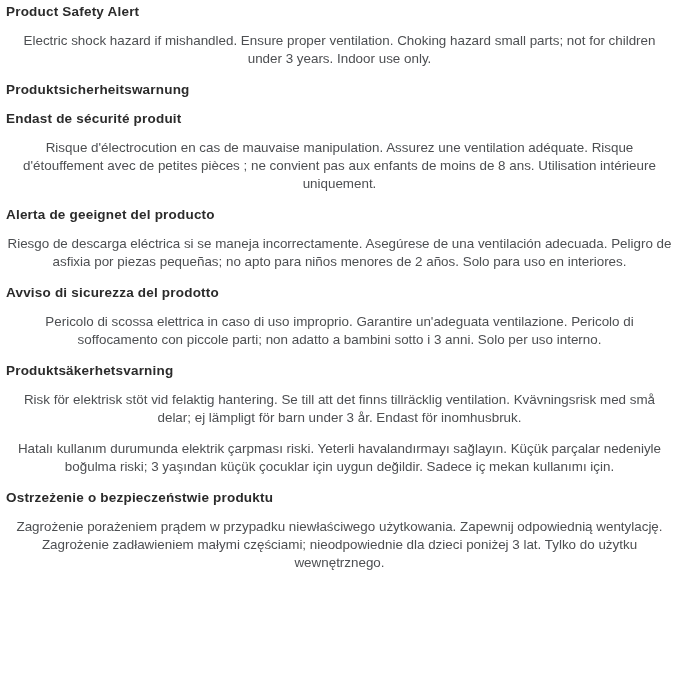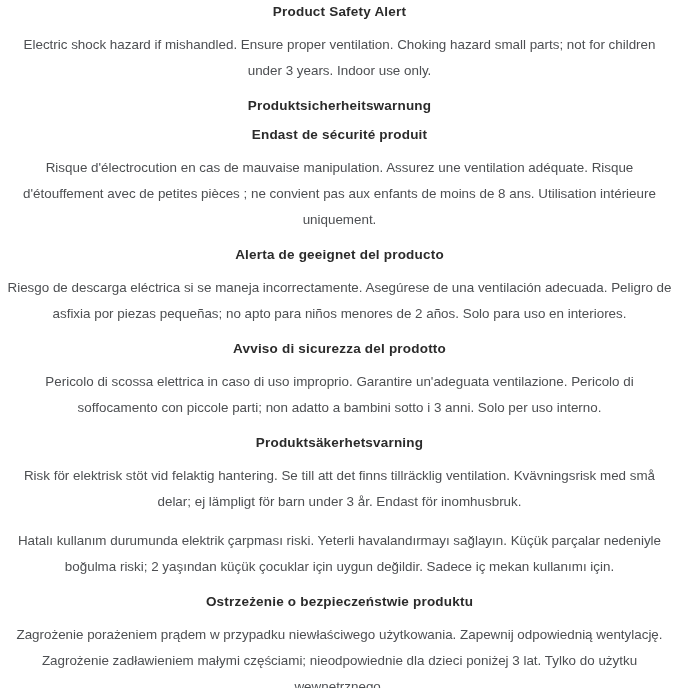--- a/index.html
+++ b/index.html
@@ -15,30 +15,29 @@
     overflow: hidden;
   }
   .doc {
     padding: 3px 6px 0 6px;
   }
   .safety-section { margin: 0; }
   .section-heading {
     font-size: 13.5px;
     font-weight: bold;
     color: #2b2b2b;
-    text-align: center;
     line-height: 18px;
     margin: 0 0 11px 0;
     letter-spacing: 0.2px;
   }
   .section-body {
     font-size: 13.4px;
     color: #4d4f52;
     text-align: center;
-    line-height: 26px;
+    line-height: 18px;
     margin: 0 0 13px 0;
   }
 </style>
 </head>
 <body>
 
 <main class="doc">
 
   <section class="safety-section">
     <h2 class="section-heading">Product Safety Alert</h2>
@@ -63,21 +62,21 @@
     <h2 class="section-heading">Avviso di sicurezza del prodotto</h2>
     <p class="section-body">Pericolo di scossa elettrica in caso di uso improprio. Garantire un'adeguata ventilazione. Pericolo di soffocamento con piccole parti; non adatto a bambini sotto i 3 anni. Solo per uso interno.</p>
   </section>
 
   <section class="safety-section">
     <h2 class="section-heading">Produktsäkerhetsvarning</h2>
     <p class="section-body">Risk för elektrisk stöt vid felaktig hantering. Se till att det finns tillräcklig ventilation. Kvävningsrisk med små delar; ej lämpligt för barn under 3 år. Endast för inomhusbruk.</p>
   </section>
 
   <section class="safety-section">
-    <p class="section-body">Hatalı kullanım durumunda elektrik çarpması riski. Yeterli havalandırmayı sağlayın. Küçük parçalar nedeniyle boğulma riski; 2 yaşından küçük çocuklar için uygun değildir. Sadece iç mekan kullanımı için.</p>
+    <p class="section-body">Hatalı kullanım durumunda elektrik çarpması riski. Yeterli havalandırmayı sağlayın. Küçük parçalar nedeniyle boğulma riski; 3 yaşından küçük çocuklar için uygun değildir. Sadece iç mekan kullanımı için.</p>
   </section>
 
   <section class="safety-section">
     <h2 class="section-heading">Ostrzeżenie o bezpieczeństwie produktu</h2>
     <p class="section-body">Zagrożenie porażeniem prądem w przypadku niewłaściwego użytkowania. Zapewnij odpowiednią wentylację. Zagrożenie zadławieniem małymi częściami; nieodpowiednie dla dzieci poniżej 3 lat. Tylko do użytku wewnętrznego.</p>
   </section>
 
 
 </main>
 

